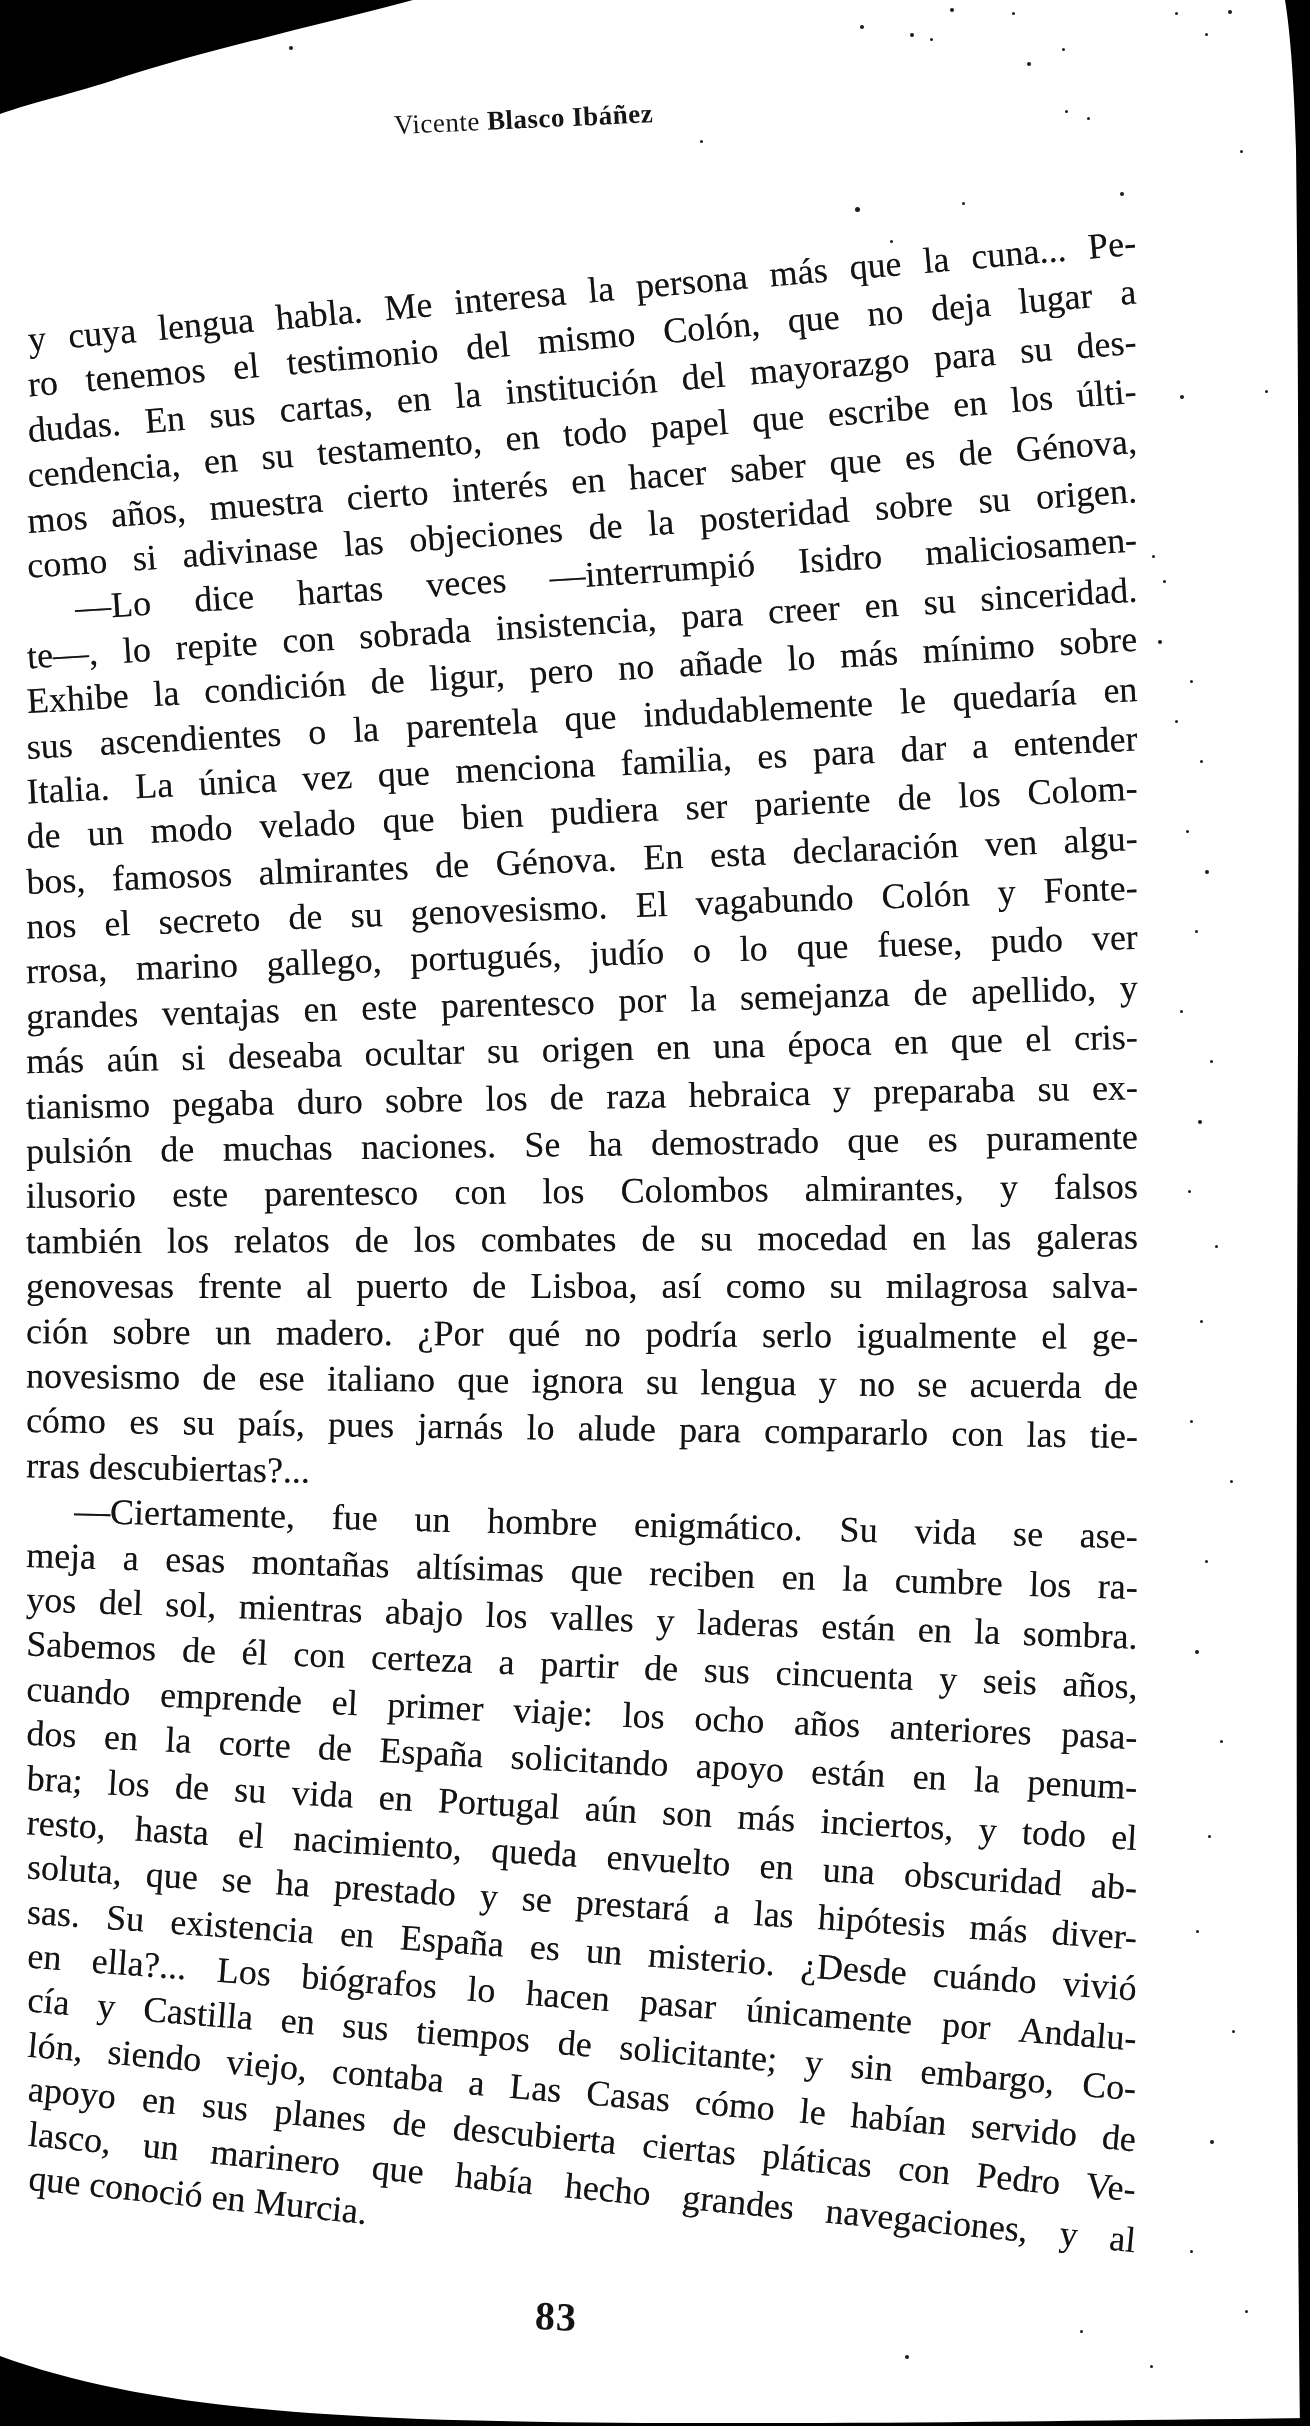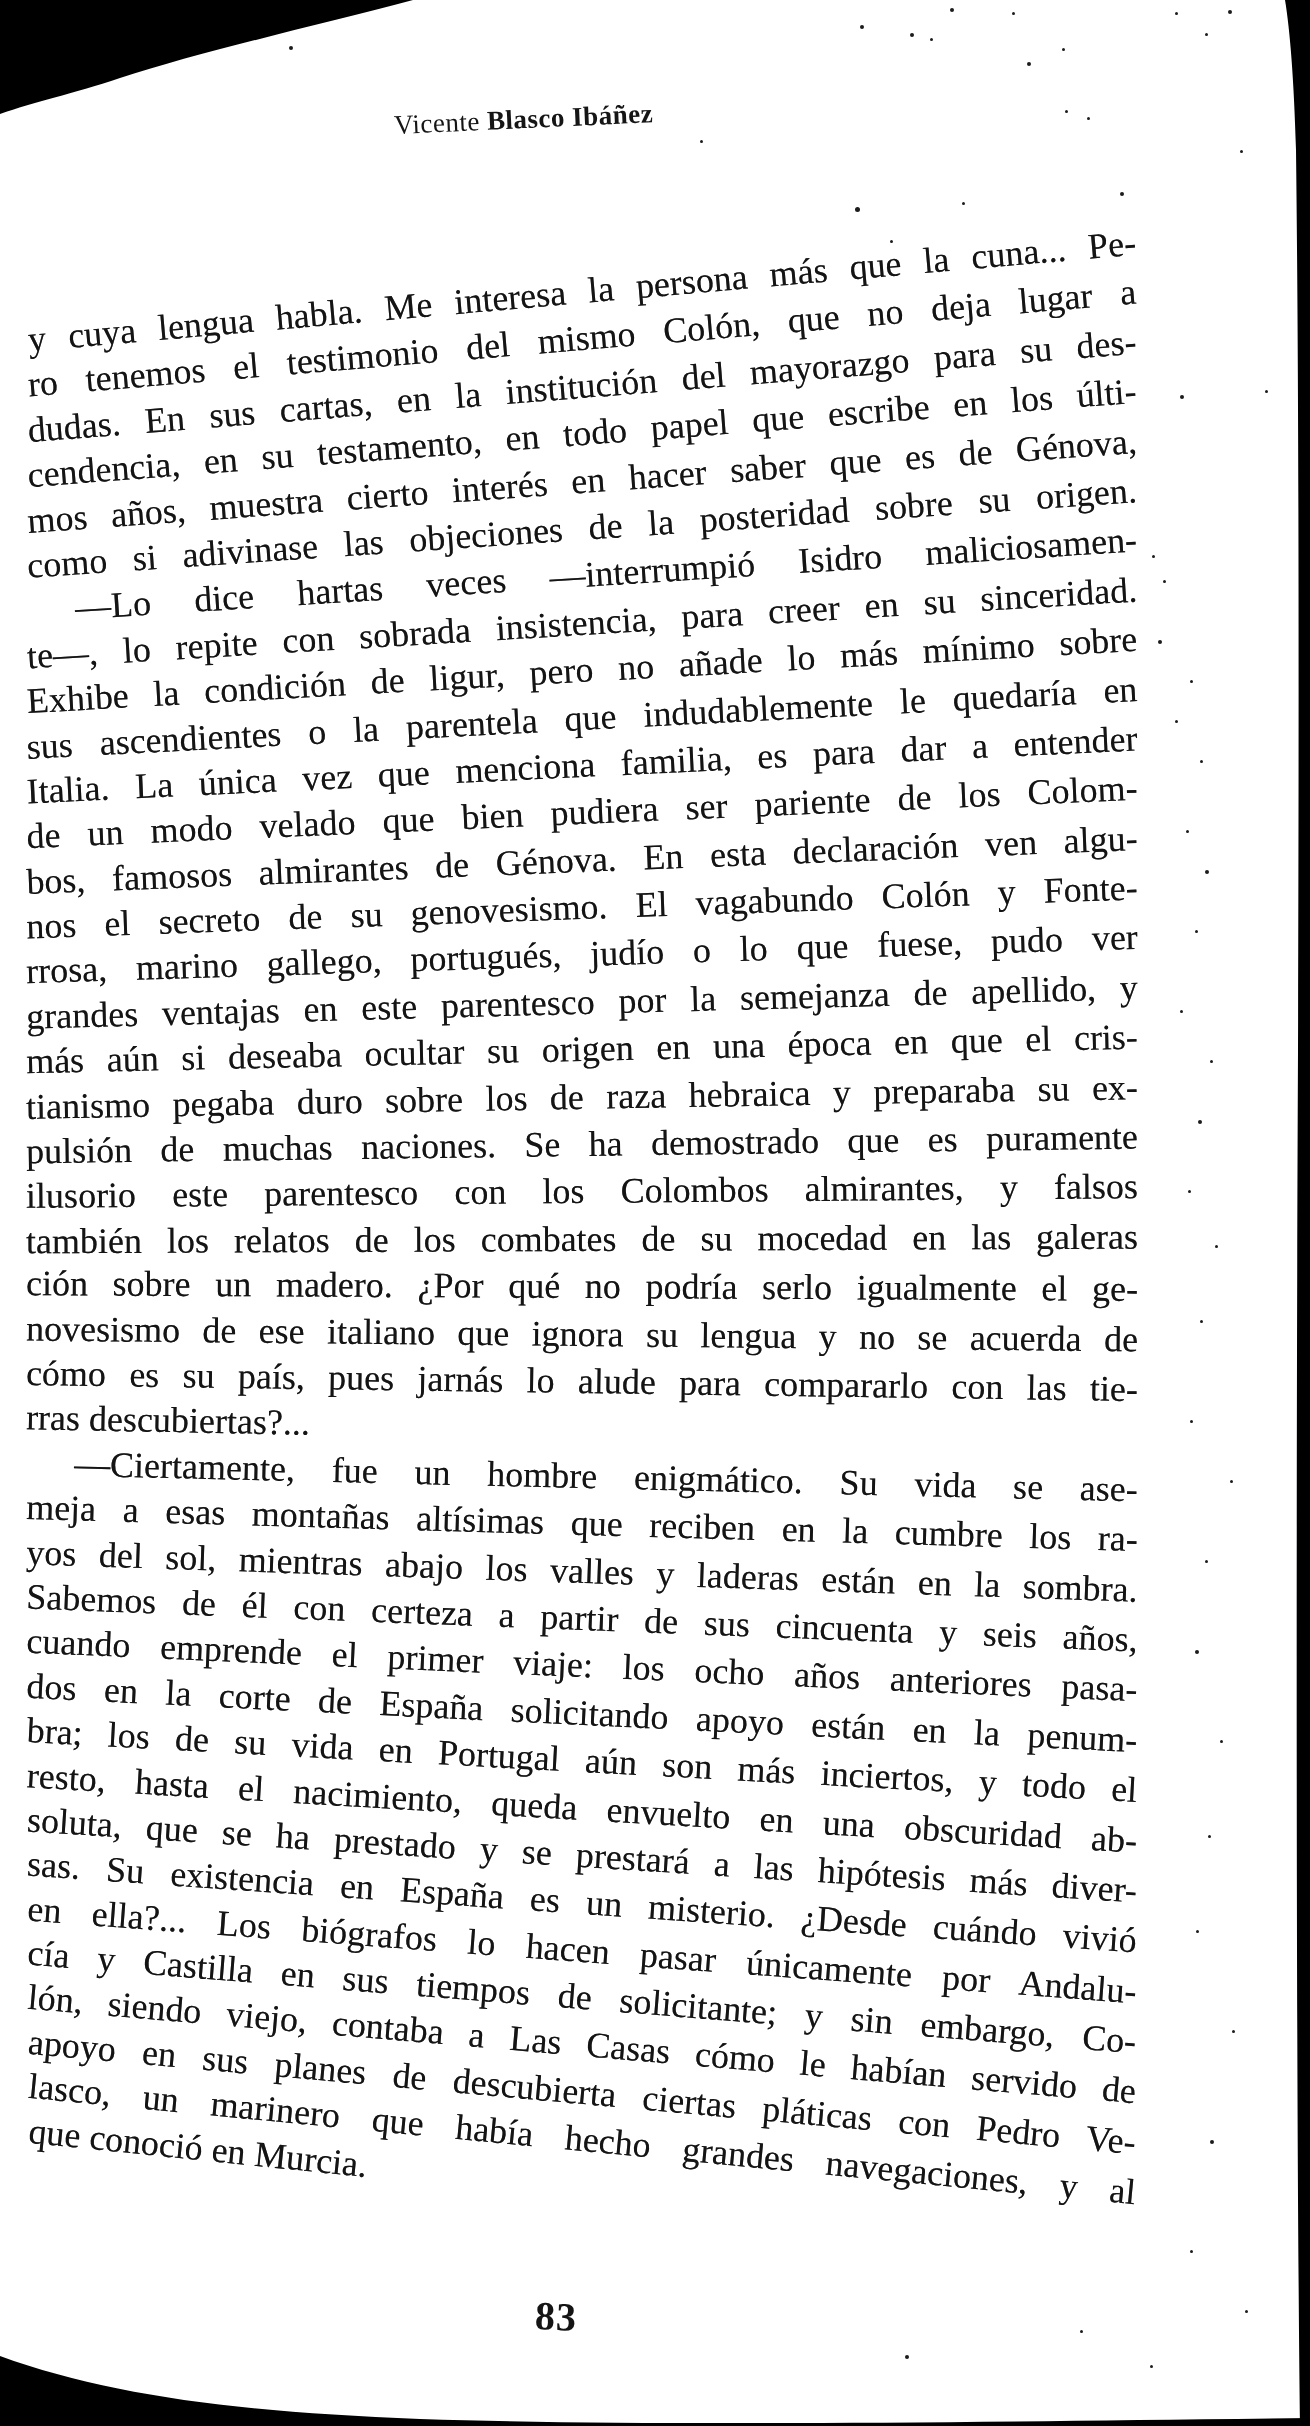--- a/index.html
+++ b/index.html
@@ -92,20 +92,21 @@
       <div class="line" style="transform: rotate(-2.5deg);">de un modo velado que bien pudiera ser pariente de los Colom-</div>
       <div class="line" style="transform: rotate(-2.26deg);">bos, famosos almirantes de Génova. En esta declaración ven algu-</div>
       <div class="line" style="transform: rotate(-2.02deg);">nos el secreto de su genovesismo. El vagabundo Colón y Fonte-</div>
       <div class="line" style="transform: rotate(-1.77deg);">rrosa, marino gallego, portugués, judío o lo que fuese, pudo ver</div>
       <div class="line" style="transform: rotate(-1.52deg);">grandes ventajas en este parentesco por la semejanza de apellido, y</div>
       <div class="line" style="transform: rotate(-1.27deg);">más aún si deseaba ocultar su origen en una época en que el cris-</div>
       <div class="line" style="transform: rotate(-1.02deg);">tianismo pegaba duro sobre los de raza hebraica y preparaba su ex-</div>
       <div class="line" style="transform: rotate(-0.76deg);">pulsión de muchas naciones. Se ha demostrado que es puramente</div>
       <div class="line" style="transform: rotate(-0.5deg);">ilusorio este parentesco con los Colombos almirantes, y falsos</div>
       <div class="line" style="transform: rotate(-0.24deg);">también los relatos de los combates de su mocedad en las galeras</div>
+      <div class="line" style="transform: rotate(0.02deg);">genovesas frente al puerto de Lisboa, así como su milagrosa salva-</div>
       <div class="line" style="transform: rotate(0.29deg);">ción sobre un madero. ¿Por qué no podría serlo igualmente el ge-</div>
       <div class="line" style="transform: rotate(0.56deg);">novesismo de ese italiano que ignora su lengua y no se acuerda de</div>
       <div class="line" style="transform: rotate(0.83deg);">cómo es su país, pues jarnás lo alude para compararlo con las tie-</div>
       <div class="line short" style="transform: rotate(1.1deg);">rras descubiertas?...</div>
       <div class="line indent" style="transform: rotate(1.38deg);">—Ciertamente, fue un hombre enigmático. Su vida se ase-</div>
       <div class="line" style="transform: rotate(1.66deg);">meja a esas montañas altísimas que reciben en la cumbre los ra-</div>
       <div class="line" style="transform: rotate(1.94deg);">yos del sol, mientras abajo los valles y laderas están en la sombra.</div>
       <div class="line" style="transform: rotate(2.22deg);">Sabemos de él con certeza a partir de sus cincuenta y seis años,</div>
       <div class="line" style="transform: rotate(2.51deg);">cuando emprende el primer viaje: los ocho años anteriores pasa-</div>
       <div class="line" style="transform: rotate(2.8deg);">dos en la corte de España solicitando apoyo están en la penum-</div>

